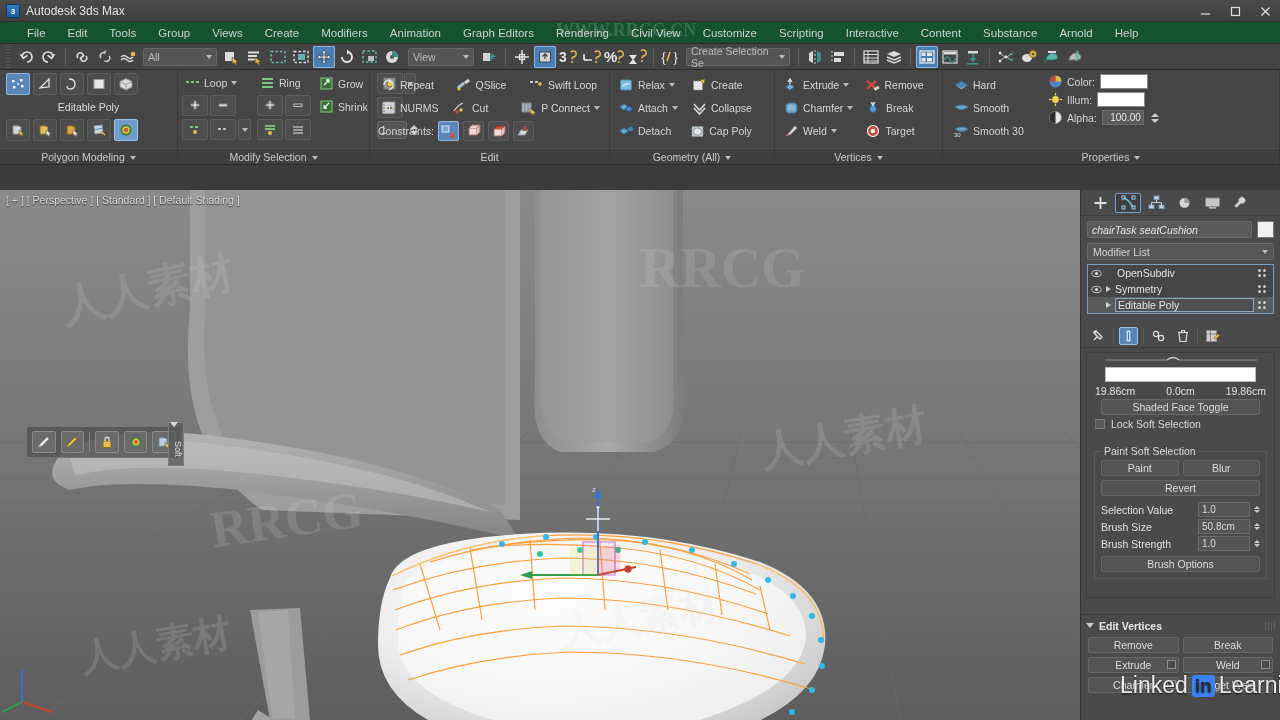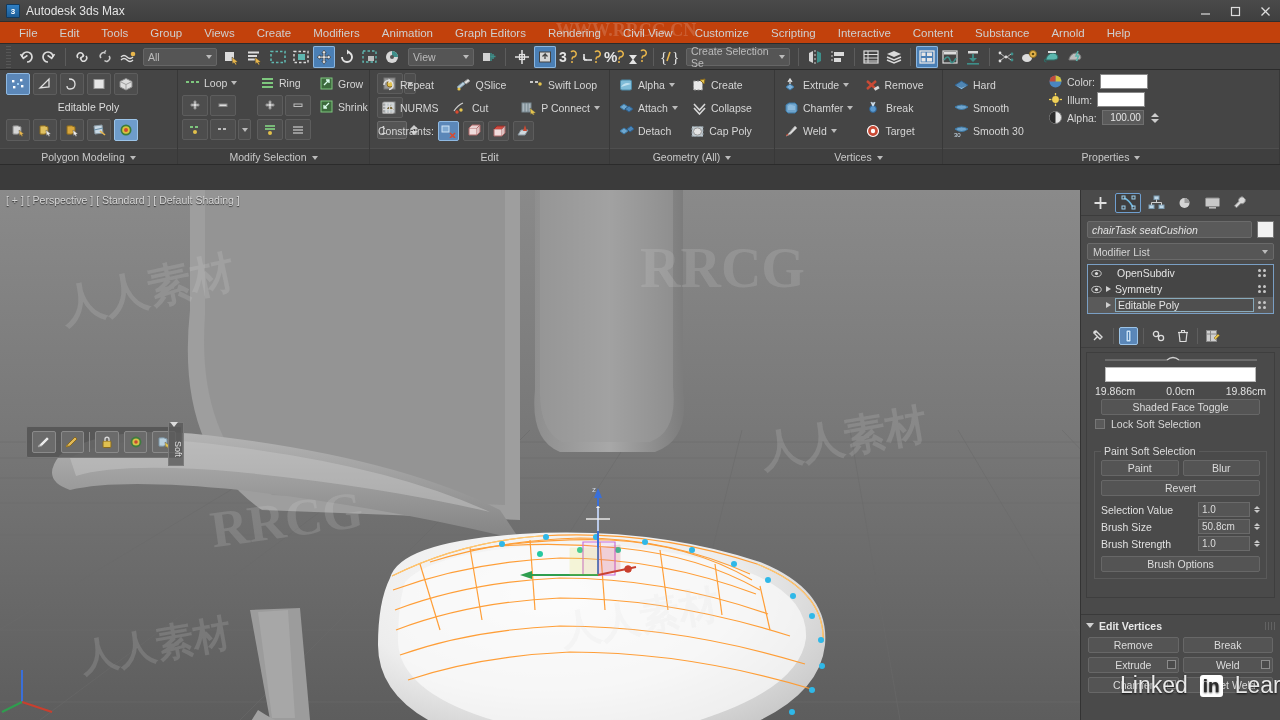--- a/index.html
+++ b/index.html
@@ -26,22 +26,22 @@
     font-size: 8px; color: #fff; text-align: center; line-height: 13px; font-weight: bold;
   }
   .title-text { font-size: 12px; color: #e4e4e4; }
   .win-btns { position: absolute; right: 0; top: 0; height: 22px; display: flex; }
   .win-btn { width: 30px; height: 22px; display: flex; align-items: center; justify-content: center;
     color: #ddd; font-size: 12px; }
   .win-btn svg { display: block; }
 
   
   .menubar {
-    height: 22px; background: #c2410c; display: flex; align-items: center;
-    padding-left: 8px; border-bottom: 1px solid #2b2b2b;
+    height: 22px; background: #14532d; display: flex; align-items: center;
+    padding-left: 16px; border-bottom: 1px solid #2b2b2b;
   }
   .menu-item { padding: 0 11px; height: 22px; line-height: 22px; font-size: 11.5px; color: #cfcfcf; white-space: nowrap; }
 
   
   .maintoolbar {
     height: 26px; background: #444; display: flex; align-items: center;
     border-bottom: 1px solid #2b2b2b; padding-left: 6px; gap: 1px;
   }
   .grip { width: 5px; height: 22px; background:
      repeating-linear-gradient(#6a6a6a 0 1px, transparent 1px 3px); opacity:.5; margin-right:3px;}
@@ -106,22 +106,22 @@
      writing-mode: vertical-rl; text-align:center; padding-top: 10px;}
   .vtb { width:26px;height:22px;background:#6b6b6b;border:1px solid #8a8a8a;border-radius:2px;
      display:flex;align-items:center;justify-content:center;}
 
   
   .floor { position:absolute; left:0; top:0; width:1080px; height:530px; }
 
   .ll-badge { position: absolute; left: 1120px; top: 672px; z-index: 50;
      font-size: 23px; color: #e9e9e9; font-family: "Liberation Sans", sans-serif;
      text-shadow: 0 1px 2px rgba(0,0,0,.8); display:flex; align-items:center;}
-  .ll-in { display:inline-block; background:#ffffff; color:#2b2b2b; border-radius:3px;
-     font-weight:bold; padding:0 3px; margin:0 12px; font-size:19px;}
+  .ll-in { display:inline-block; background:#3b82f6; color:#2b2b2b; border-radius:3px;
+     font-weight:bold; padding:0 3px; margin:0 4px; font-size:19px;}
 
   
   .wm { position: absolute; color: rgba(255,255,255,.13); font-weight: bold; pointer-events:none;
      z-index: 30; white-space: nowrap; }
   .wm2 { position: absolute; color: rgba(220,220,220,.17); font-weight: bold; pointer-events:none;
      z-index: 3; white-space: nowrap; font-family:"DejaVu Sans",sans-serif;}
 
   
   .cmdpanel { position: absolute; right: 0; top: 190px; width: 200px; height: 530px;
      background: #4a4a4a; border-left: 1px solid #333; }
@@ -782,21 +782,21 @@
       </div>
 
       <div class="panel" style="width:165px">
         <div class="panel-content" style="flex-direction:column;align-items:stretch;padding:4px 5px 0 6px;gap:2px">
           <div style="display:flex;gap:3px">
             <div class="cmd" style="width:70px">
               <svg width="15" height="14" viewBox="0 0 15 14">
                   <rect x="1.5" y="2" width="11" height="10" rx="1.5" fill="#7fbcd8" stroke="#4d8aa8"></rect>
                   <path d="M2 9 q4-6 10-3" fill="#cfe8f4" opacity=".8"></path>
                 </svg>
-              <span class="lbl">Alpha</span>
+              <span class="lbl">Relax</span>
               <i class="caret"></i>
             </div>
             <div class="cmd" style="width:74px">
               <svg width="15" height="14" viewBox="0 0 15 14">
                   <rect x="1.5" y="3" width="9" height="9" fill="#e8e8e8" stroke="#888" stroke-dasharray="2 1.5"></rect>
                   <path d="M8 2 L13 1 L12 6z" fill="#e3c34e" stroke="#8a6a1e"></path>
                 </svg>
               <span class="lbl">Create</span>
             </div>
           </div>

